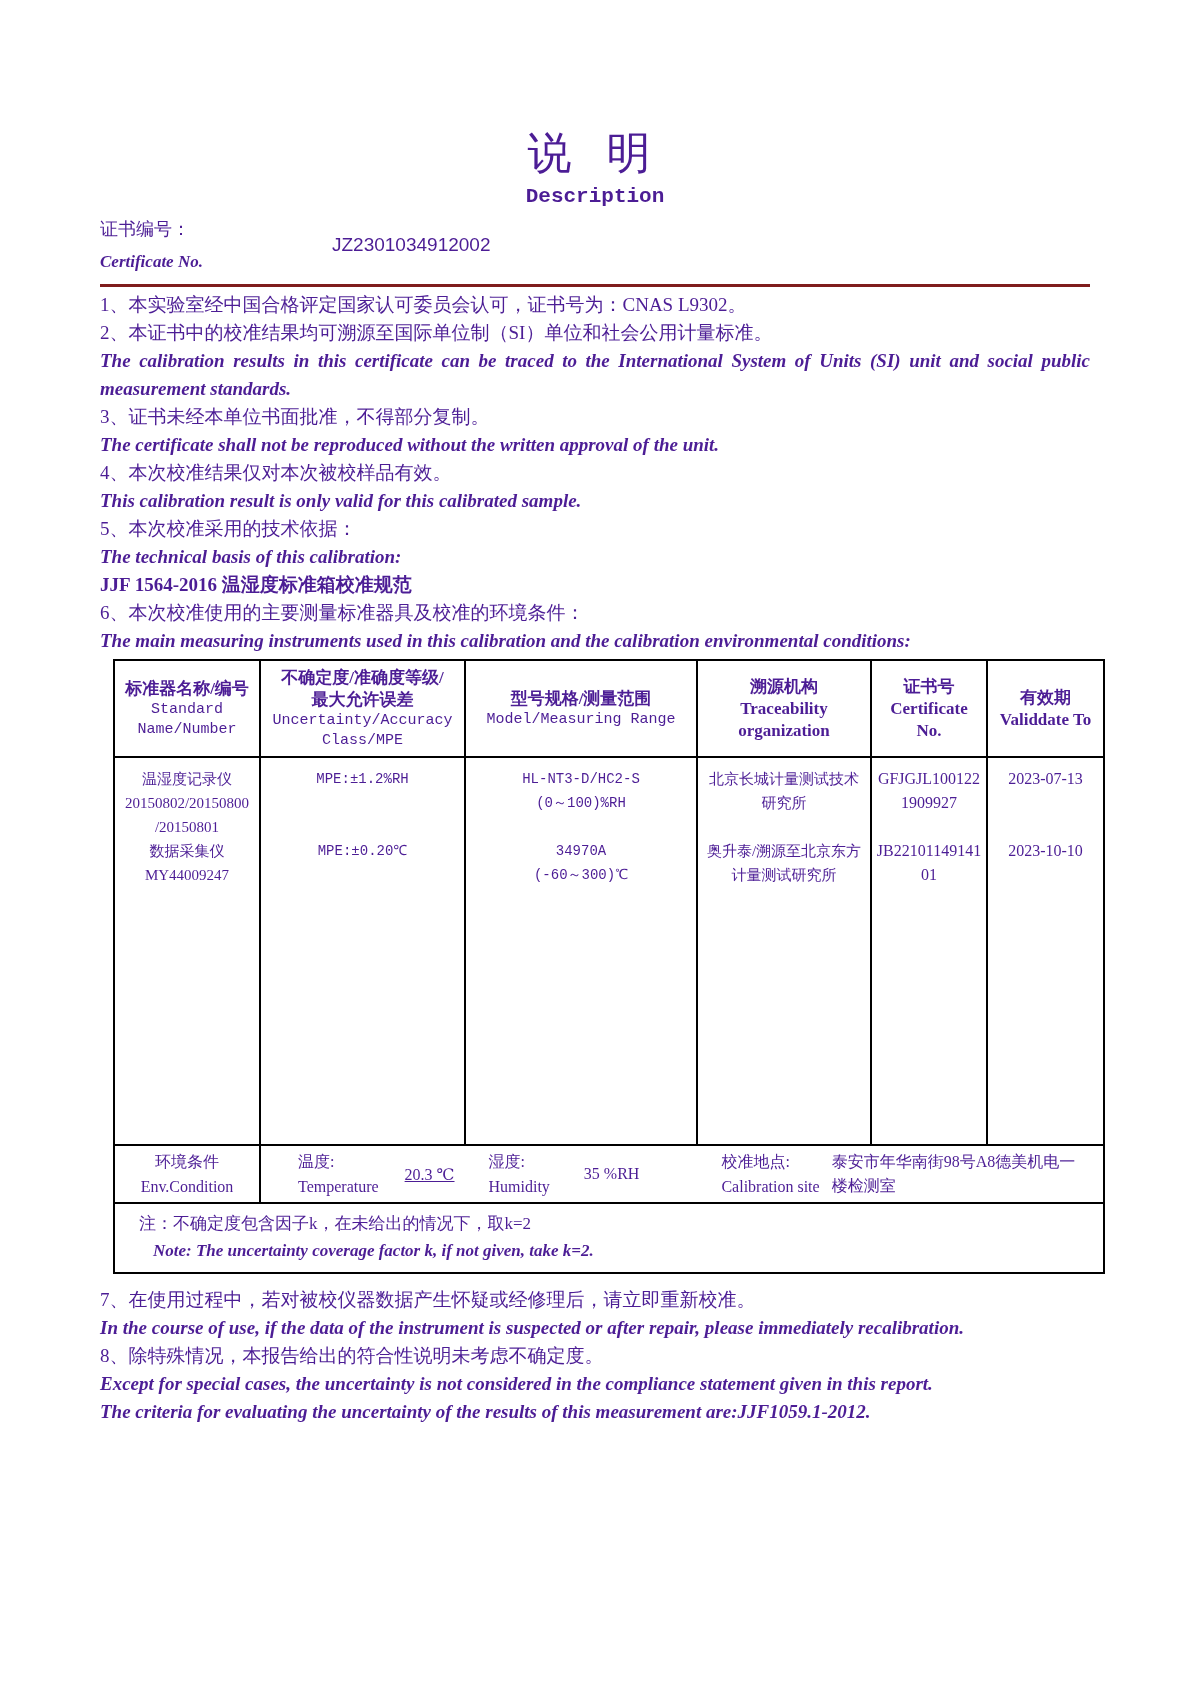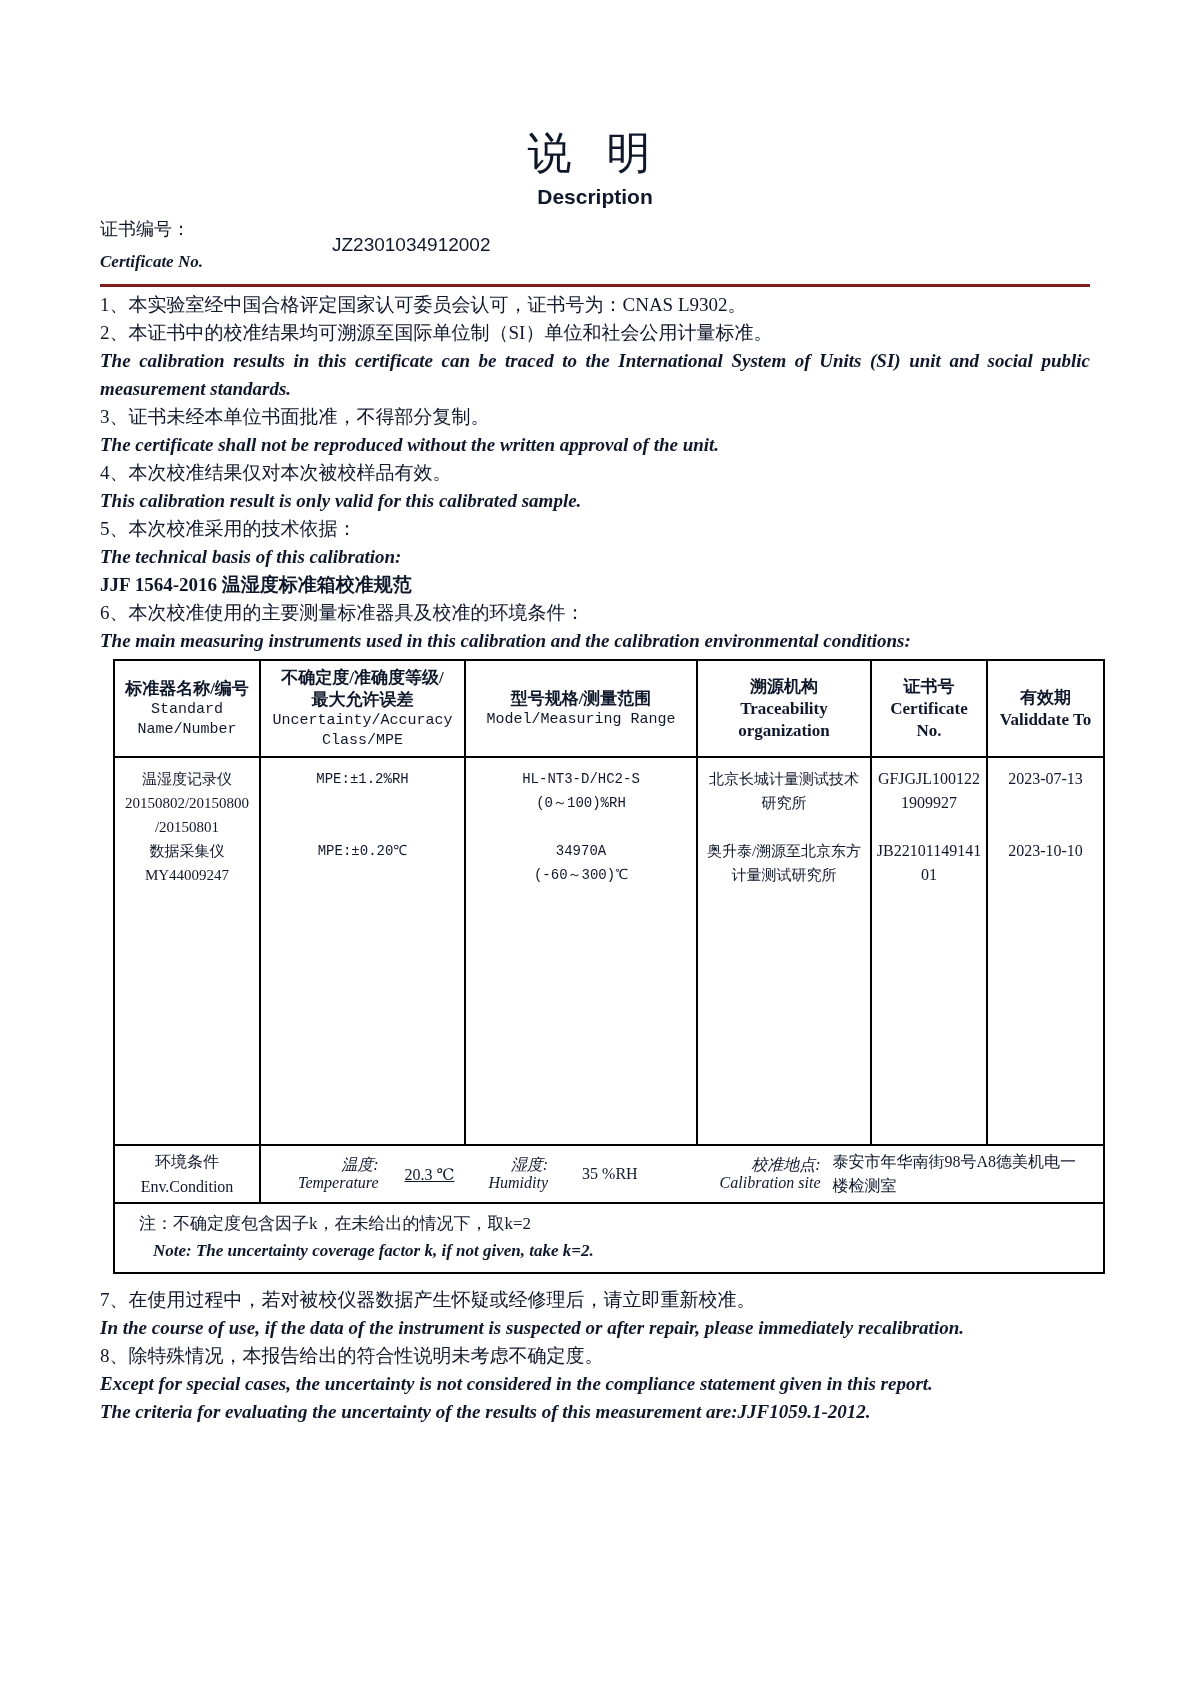--- a/index.html
+++ b/index.html
@@ -1,33 +1,33 @@
 <!DOCTYPE html>
 <html><head>
 <meta charset="utf-8">
 <style>
   html,body { margin:0; padding:0; background:#ffffff; }
   .page {
     position:relative;
     width:1190px; height:1683px;
-    background:#ffffff; color:#0f172a;
+    background:#ffffff; color:#4c1d95;
     font-family:"Liberation Serif","DejaVu Serif",serif;
     overflow:hidden;
   }
   .content { position:absolute; left:100px; top:0; width:990px; }
 
   .doc-title {
     padding-top:126px;
     text-align:center;
     font-size:44px; line-height:56px;
     letter-spacing:12px;
   }
   .doc-subtitle {
     text-align:center;
-    font-family:Liberation Sans, sans-serif;
+    font-family:Liberation Mono, monospace;
     font-weight:bold; font-size:21px; line-height:26px;
     margin-top:2px;
   }
 
   .cert-row {
     display:flex; align-items:flex-start;
     margin-top:6px; padding-bottom:10px;
     border-bottom:3px solid #7f1d1d;
   }
   .cert-labels { width:170px; }
@@ -67,21 +67,21 @@
   tr.body-row td { height:376px; vertical-align:top; text-align:center; padding-top:9px; }
   .entry { line-height:24px; }
   .entry-a { height:72px; }
   tr.body-row td.c-cjk  { font-size:15px; }
   tr.body-row td.c-mono { font-family:"Liberation Mono","DejaVu Sans Mono",monospace; font-size:14px; }
   tr.body-row td.c-ser  { font-size:16px; }
 
   tr.env-row td { height:54px; vertical-align:middle; }
   .env-label { text-align:center; font-size:16px; line-height:25px; }
   .env-flex { display:flex; align-items:center; font-size:16px; }
-  .env-sub { text-align:right; line-height:18px;font-style:italic; }
+  .env-sub { text-align:left; line-height:25px; }
   .env-temp-label { margin-left:36px; }
   .env-temp-value { margin-left:26px; white-space:nowrap;text-decoration:underline; }
   .env-hum-label { margin-left:34px; }
   .env-hum-value { margin-left:34px; white-space:nowrap; }
   .env-site-label { margin-left:82px; }
   .env-site-value { margin-left:12px; line-height:24px; text-align:left; font-size:16px; }
 
   tr.note-row td { padding:6px 10px 8px 24px; }
   .note-cn { font-size:17px; line-height:27px; }
   .note-en { font-size:17px; line-height:27px; font-weight:bold; font-style:italic; margin-left:14px; }

